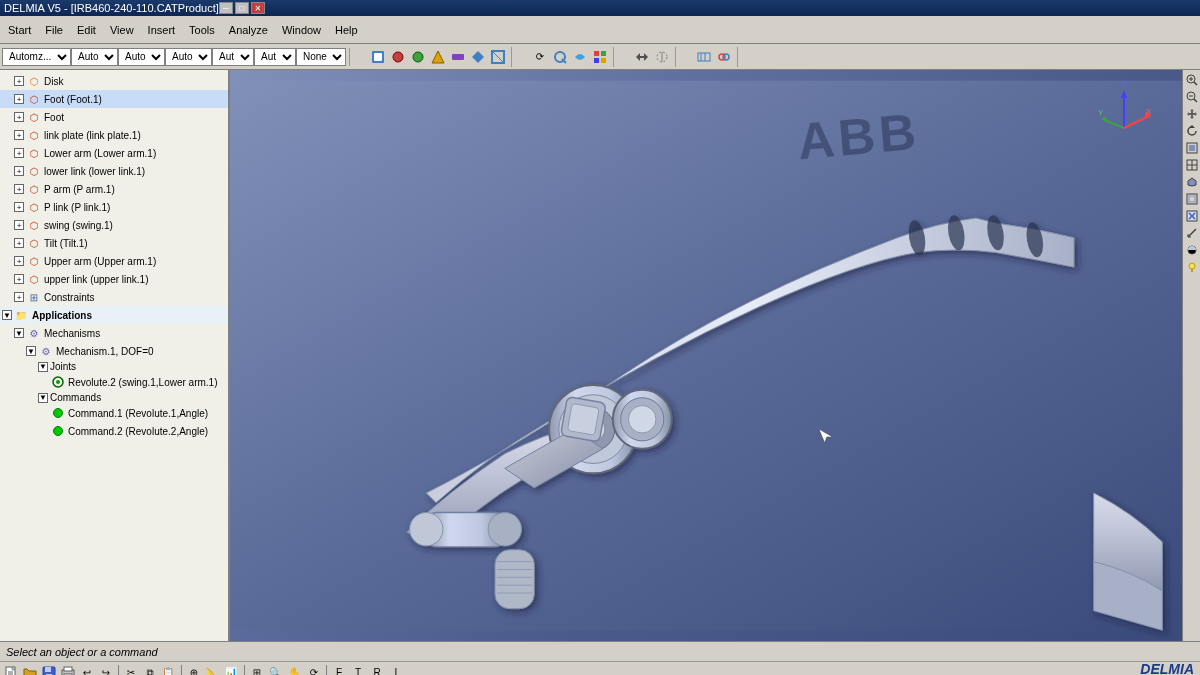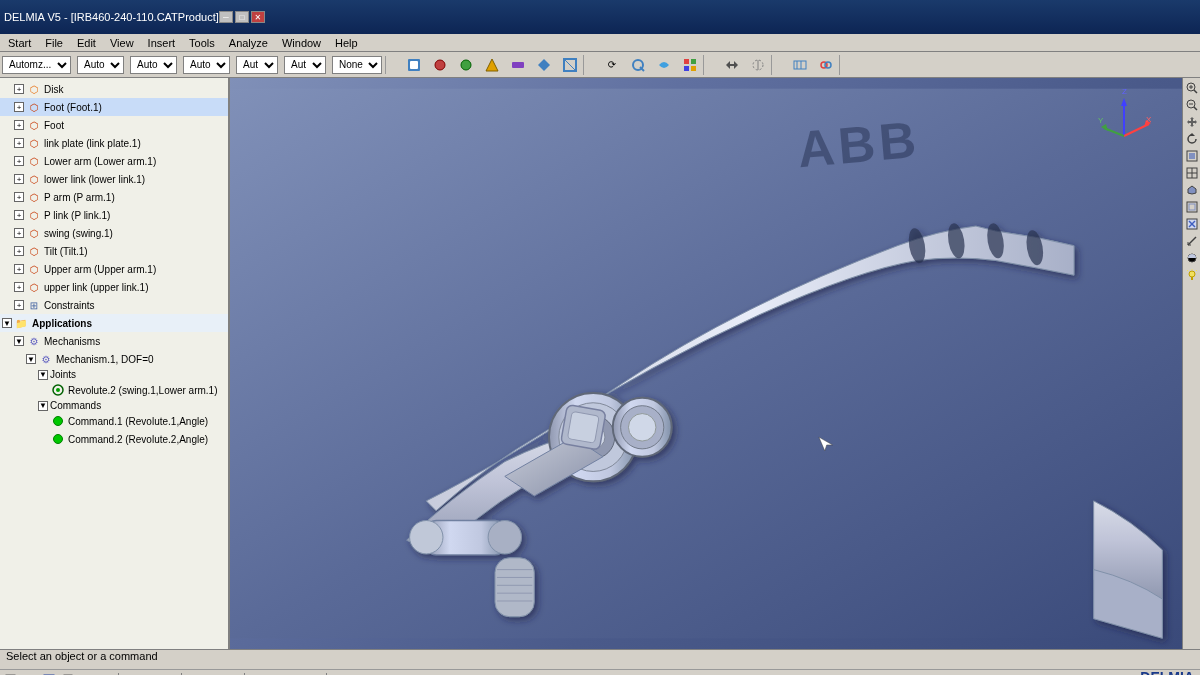--- a/index.html
+++ b/index.html
@@ -1,33 +1,33 @@
 <!DOCTYPE html>
 <html><head>
   <meta charset="utf-8">
   <style>
     * { margin: 0; padding: 0; box-sizing: border-box; }
     body { width: 1200px; height: 675px; overflow: hidden; font-family: 'Segoe UI', Tahoma, Geneva, Verdana, sans-serif; font-size: 11px; background: #d0d0d0; }
 
     
     #titlebar {
-      height: 34px;
+      height: 16px;
       background: linear-gradient(to bottom, #1a3a6b, #0d2554);
       color: white;
       display: flex;
       align-items: center;
       padding: 0 4px;
       font-size: 11px;
     }
     #titlebar .win-btns { display: flex; gap: 2px; }
     #titlebar .win-btn { width: 14px; height: 12px; background: #c0c0c0; border: 1px solid #888; font-size: 8px; display: flex; align-items: center; justify-content: center; cursor: pointer; }
 
     
     #menubar {
-      height: 18px;
+      height: 28px;
       background: #d4d0c8;
       border-bottom: 1px solid #808080;
       display: flex;
       align-items: center;
       padding: 0 2px;
       gap: 2px;
     }
     .menu-item { padding: 1px 6px; font-size: 11px; cursor: pointer; color: #000; }
 
     
@@ -36,21 +36,21 @@
       background: #d4d0c8;
       border-bottom: 1px solid #808080;
       display: flex;
       align-items: center;
       padding: 1px 2px;
       gap: 2px;
     }
     .toolbar-group {
       display: flex;
       align-items: center;
-      gap: 6px;
+      gap: 0;
       border-right: 1px solid #999;
       padding-right: 3px;
       margin-right: 16px;
     }
     .tb-btn {
       width: 20px; height: 20px;
       background: #d4d0c8;
       border: 1px solid transparent;
       display: flex; align-items: center; justify-content: center;
       font-size: 10px; cursor: pointer;
@@ -120,22 +120,24 @@
       display: flex; align-items: center; justify-content: center;
       font-size: 9px; cursor: pointer;
     }
 
     
     #statusbar {
       height: 20px;
       background: #d4d0c8;
       border-top: 1px solid #808080;
       display: flex;
+      align-items: center;
       padding: 0 6px;
       font-size: 11px;
+      font-style: italic;
     }
 
     
     #bottom-toolbar {
       height: 22px;
       background: #d4d0c8;
       border-top: 1px solid #999;
       display: flex;
       align-items: center;
       padding: 0 2px;

